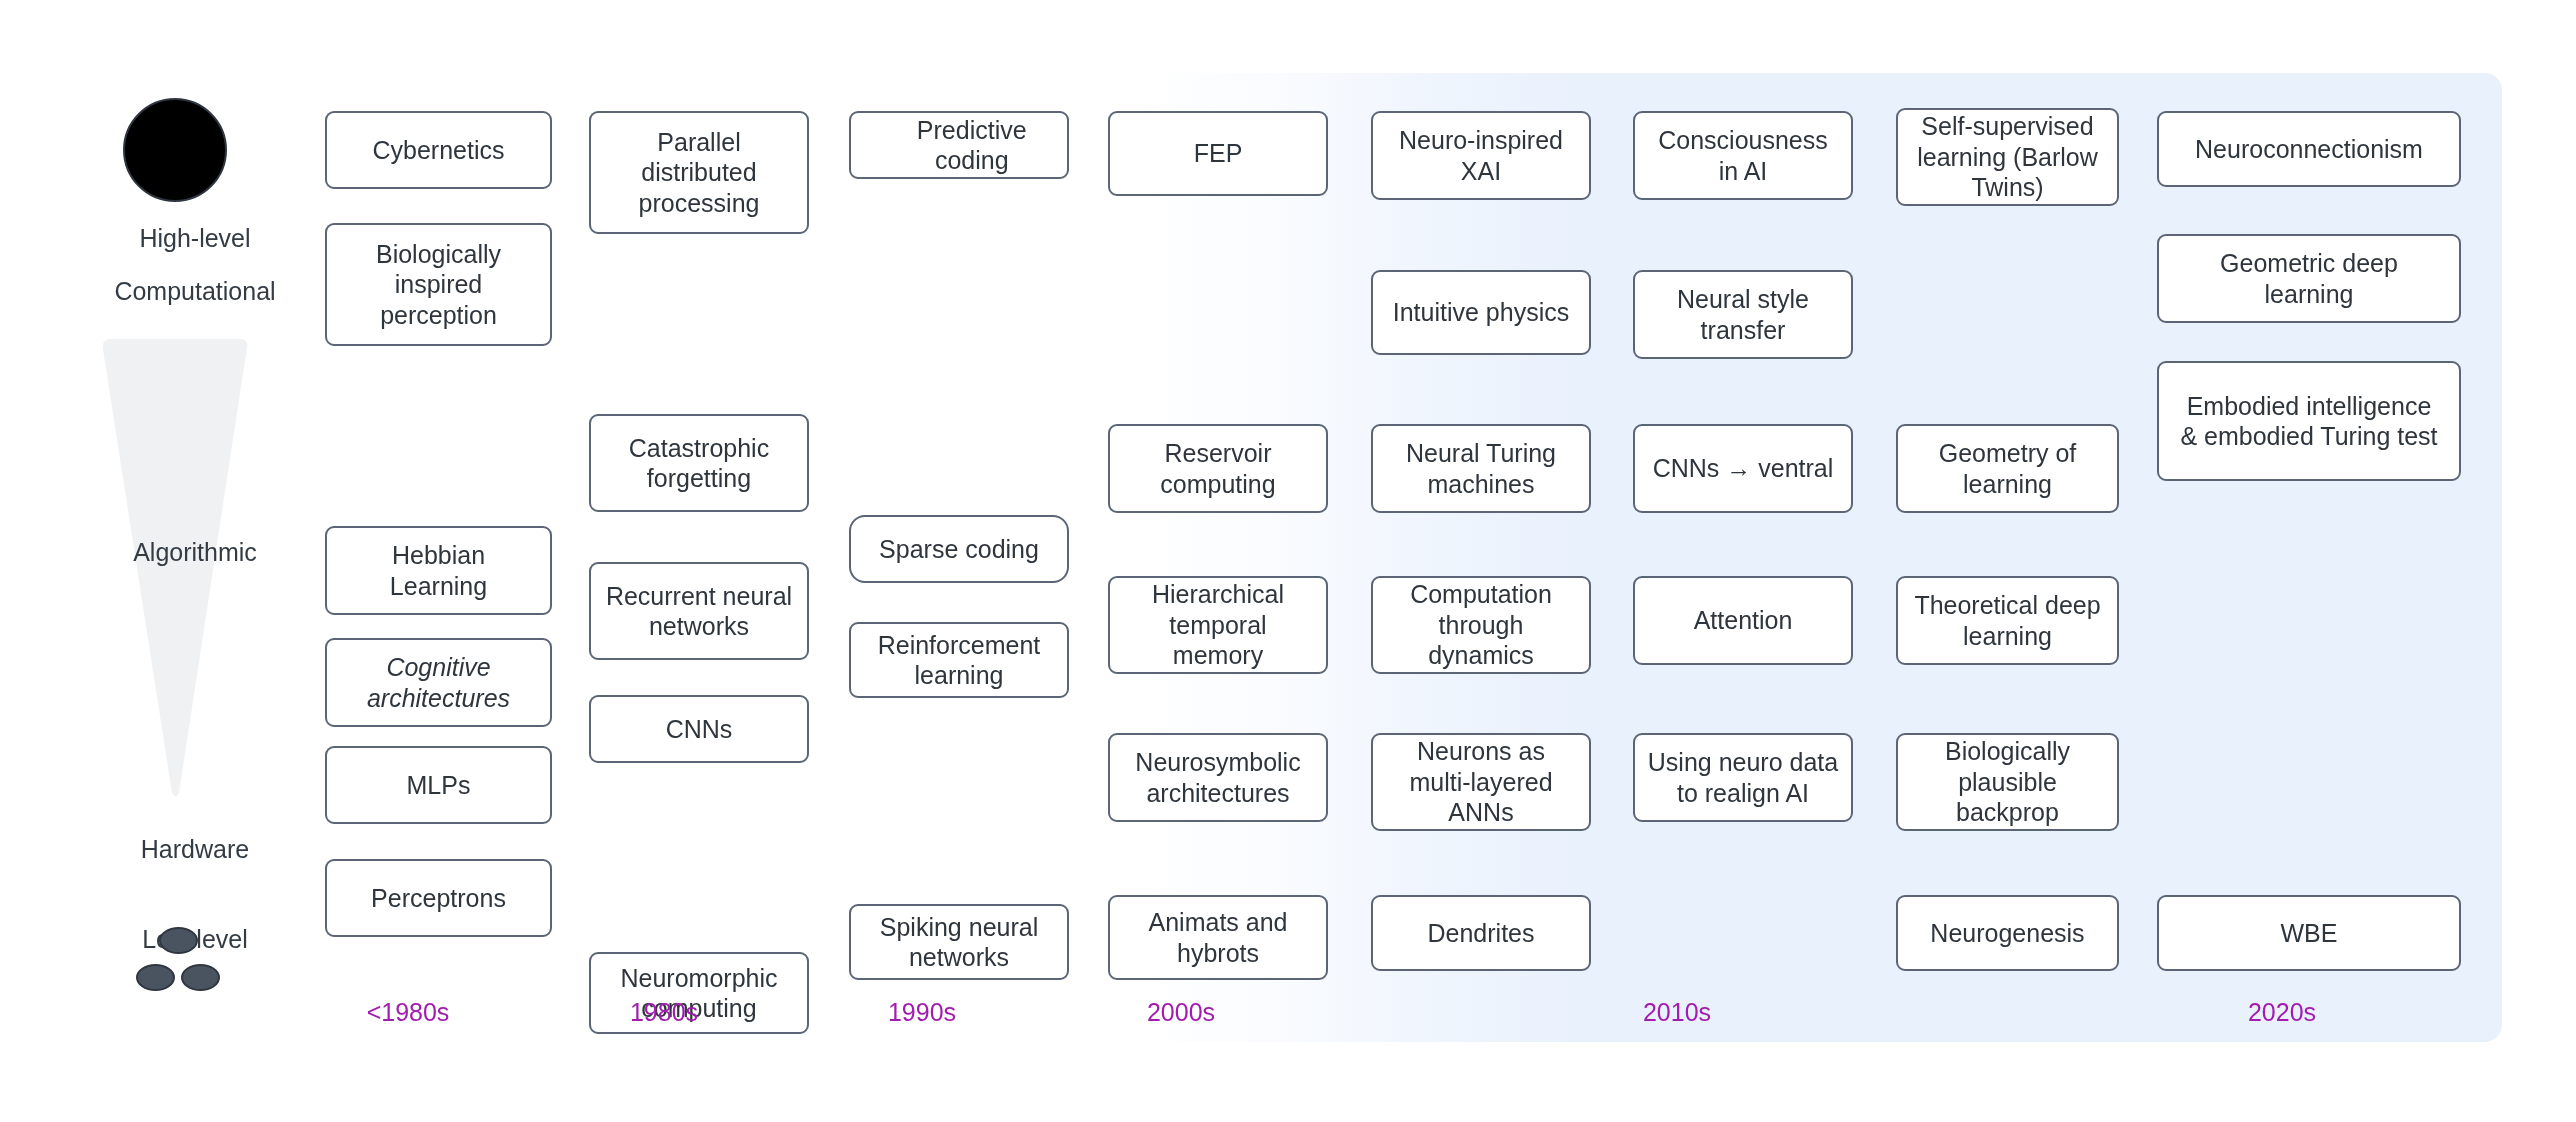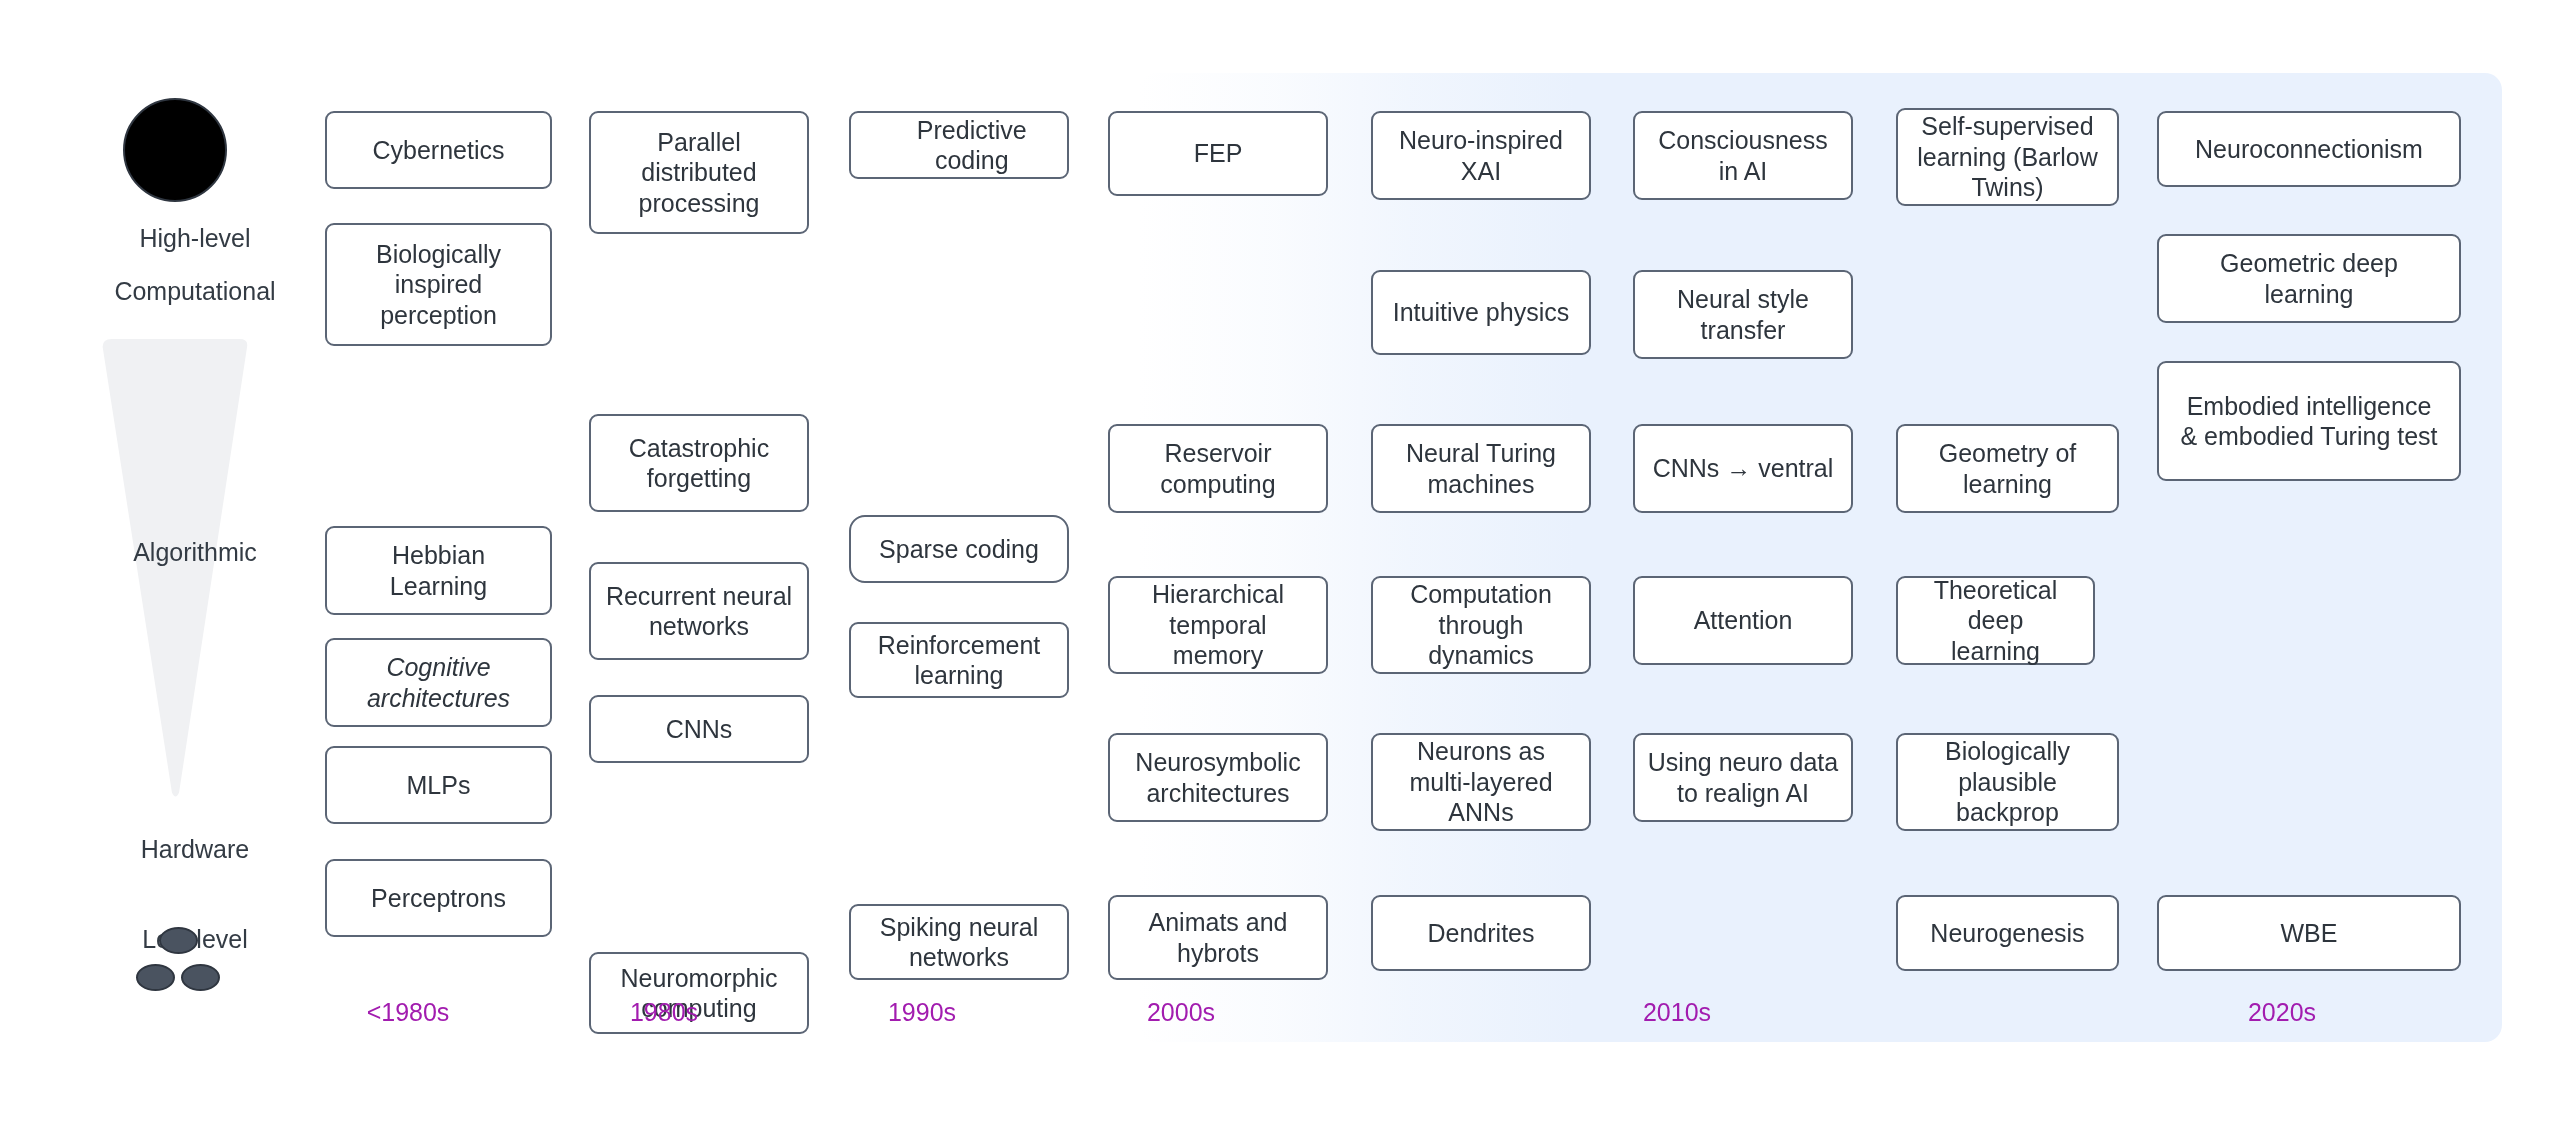--- a/index.html
+++ b/index.html
@@ -161,21 +161,21 @@
 transfer</div>
       <div class="node" style="left: 1633px; top: 424px; width: 220px; height: 89px;">CNNs  →  ventral</div>
       <div class="node" style="left: 1633px; top: 576px; width: 220px; height: 89px;">Attention</div>
       <div class="node" style="left: 1633px; top: 733px; width: 220px; height: 89px;">Using neuro data
 to realign AI</div>
       <div class="node" style="left: 1896px; top: 108px; width: 223px; height: 98px;">Self-supervised
 learning (Barlow
 Twins)</div>
       <div class="node" style="left: 1896px; top: 424px; width: 223px; height: 89px;">Geometry of
 learning</div>
-      <div class="node" style="left: 1896px; top: 576px; width: 199px; height: 89px;">Theoretical deep
+      <div class="node" style="left: 1896px; top: 576px; width: 223px; height: 89px;">Theoretical deep
 learning</div>
       <div class="node" style="left: 1896px; top: 733px; width: 223px; height: 98px;">Biologically
 plausible
 backprop</div>
       <div class="node" style="left: 1896px; top: 895px; width: 223px; height: 76px;">Neurogenesis</div>
       <div class="node" style="left: 2157px; top: 111px; width: 304px; height: 76px;">Neuroconnectionism</div>
       <div class="node" style="left: 2157px; top: 234px; width: 304px; height: 89px;">Geometric deep
 learning</div>
       <div class="node" style="left: 2157px; top: 361px; width: 304px; height: 120px;">Embodied intelligence
 &amp; embodied Turing test</div>

